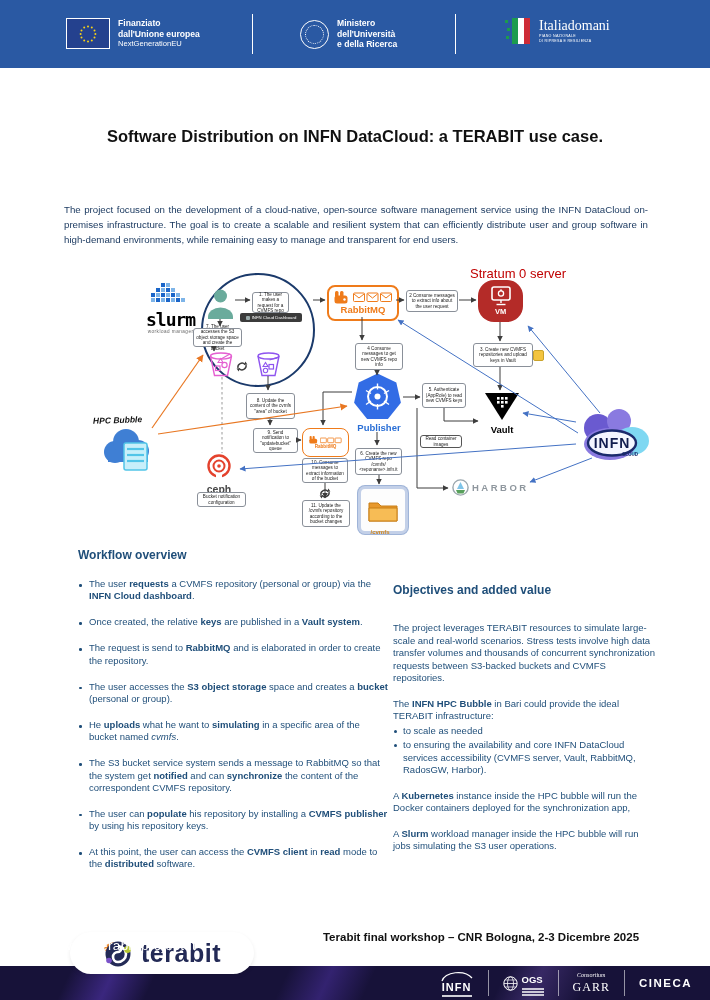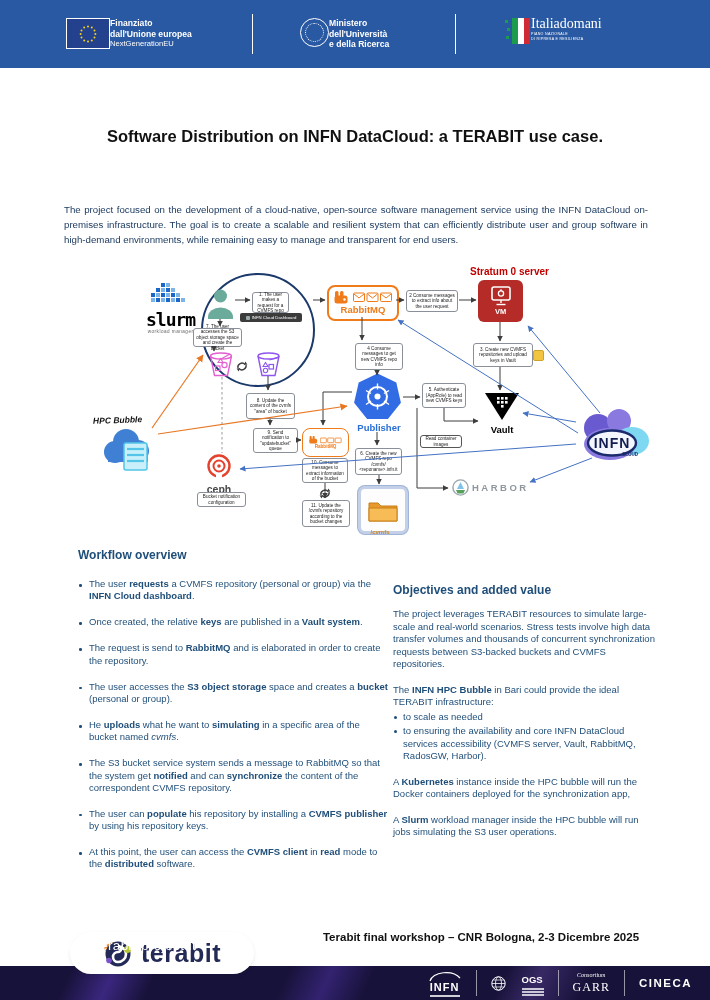--- a/index.html
+++ b/index.html
@@ -1,21 +1,21 @@
 <!DOCTYPE html>
 <html><head>
 <meta charset="utf-8">
 <style>
   html,body{margin:0;padding:0;background:#fff;}
   .page{position:relative;width:710px;height:1000px;background:#fff;overflow:hidden;
         font-family:"Liberation Sans",sans-serif;}
 
   
   .topbar{position:absolute;left:0;top:0;width:710px;height:68px;background:#2a59a3;}
-  .logo-group{position:absolute;display:flex;align-items:flex-start;gap:0;color:#fff;}
+  .logo-group{position:absolute;display:flex;align-items:center;gap:8px;color:#fff;}
   .divider{position:absolute;top:14px;width:1px;height:40px;background:#fff;}
   .eu-flag{width:42px;height:29px;background:#24418e;border:1.5px solid #fff;
            display:flex;align-items:center;justify-content:center;}
   .hdr-l1{font-size:8.6px;font-weight:bold;line-height:1.25;}
   .hdr-l3{font-size:7.6px;line-height:1.35;}
   .emblem{width:27px;height:27px;border:1.6px solid #fff;border-radius:50%;
           display:flex;align-items:center;justify-content:center;}
   .emblem-inner{width:17px;height:17px;border:1px dotted #fff;border-radius:50%;}
   .ita-flag{position:relative;width:26px;height:30px;}
   .ita-flag i{position:absolute;top:2px;width:6px;height:26px;}
@@ -38,34 +38,34 @@
         font-size:4.6px;line-height:1.2;color:#222;display:flex;align-items:center;
         justify-content:center;text-align:center;padding:1px 2px;box-sizing:border-box;}
   .big-circle{position:absolute;left:201px;top:15px;width:110px;height:110px;border:2px solid #1b3a6b;
               border-radius:50%;z-index:1;}
   .dash-label{position:absolute;z-index:4;background:#3b3b3b;color:#fff;border-radius:2px;
               font-size:4.3px;display:flex;align-items:center;justify-content:center;gap:2px;}
   .dash-label b{display:inline-block;width:4px;height:4px;background:#9aa;border-radius:1px;}
   .rabbit-box{position:absolute;background:#fff;border:2px solid #ef7b1a;border-radius:8px;
               display:flex;flex-direction:column;align-items:center;justify-content:center;z-index:3;}
   .rabbit-box .rname{color:#ef7b1a;font-weight:bold;}
-  .vm-box{position:absolute;background:#b42b28;border-radius:6px;display:flex;flex-direction:column;
+  .vm-box{position:absolute;background:#b42b28;border-radius:16px;display:flex;flex-direction:column;
           align-items:center;justify-content:center;color:#fff;z-index:3;}
   .lab{position:absolute;z-index:4;}
   .slurm-name{font-family:"DejaVu Sans Mono",monospace;font-weight:bold;font-size:18px;
               letter-spacing:-1px;color:#000;line-height:1;}
   .slurm-sub{font-size:4.6px;color:#666;letter-spacing:.5px;}
   .harbor-row{display:flex;align-items:center;gap:3px;}
   .harbor-txt{font-size:9.5px;letter-spacing:2.5px;color:#8f979e;font-weight:600;}
   .cvmfs-frame{position:absolute;background:#fdfdfd;border:3px solid #c3d0e8;border-radius:7px;
                box-shadow:0 0 0 1px #9fb4d8;display:flex;align-items:center;justify-content:center;z-index:3;}
   .cvmfs-lab{color:#d0861c;font-weight:bold;font-size:6px;text-align:center;}
   .hpc-lab{font-size:8.5px;font-weight:bold;font-style:italic;color:#111;transform:rotate(-2deg);}
   .publisher-lab{color:#2a6fd6;font-weight:bold;font-size:9.5px;}
-  .stratum-lab{color:#c00000;font-weight:bold;font-size:10px;}
+  .stratum-lab{color:#c00000;font-weight:normal;font-size:13px;}
   .vault-lab{color:#000;font-weight:bold;font-size:9.5px;text-align:center;line-height:1;}
   .ceph-lab{color:#474747;font-weight:bold;font-size:10.5px;text-align:center;line-height:1;}
 
   
   .col-head{font-size:12px;font-weight:bold;color:#1f4e79;margin:0 0 16px 0;}
   .wf{position:absolute;left:78px;top:548px;width:312px;color:#1f4e79;}
   .wf ul,.obj ul{list-style:none;margin:0;padding:0;}
   .wf li{position:relative;padding-left:11px;margin-bottom:14px;font-size:9.5px;line-height:1.28;}
   .wf li::before{content:"";position:absolute;left:1px;top:6px;width:2.6px;height:2.6px;
                  background:#1f4e79;border-radius:50%;}
@@ -90,21 +90,21 @@
                 gap:8px;box-shadow:0 2px 4px rgba(0,0,0,.08);}
   .terabit-word{font-size:25px;color:#232a56;font-weight:600;letter-spacing:.5px;}
   .site-url{position:absolute;left:62px;top:938px;z-index:6;color:#fff;font-size:13.5px;
             font-weight:500;letter-spacing:.4px;}
   .partners{position:absolute;right:18px;top:966px;height:34px;display:flex;align-items:center;
             gap:14px;z-index:6;color:#fff;}
   .psep{width:1px;height:26px;background:rgba(255,255,255,.55);}
   .p-infn{display:flex;flex-direction:column;align-items:center;line-height:1;}
   .p-infn .t{font-size:11px;font-weight:bold;letter-spacing:1px;}
   .p-infn .u{margin-top:2px;width:30px;height:2px;background:rgba(255,255,255,.8);}
-  .p-ogs{display:flex;align-items:center;gap:16px;}
+  .p-ogs{display:flex;align-items:center;gap:4px;}
   .p-ogs .t{font-size:9.5px;font-weight:bold;}
   .p-ogs .lines i{display:block;width:22px;height:1.5px;background:rgba(255,255,255,.75);margin:1.5px 0;}
   .p-garr{font-family:"Liberation Serif",serif;text-align:center;line-height:1;}
   .p-garr .c{font-size:6px;font-style:italic;display:block;}
   .p-garr .g{font-size:12px;letter-spacing:1px;}
   .p-cineca{font-size:11.5px;font-weight:bold;letter-spacing:1.5px;}
 </style>
 </head>
 <body>
 
@@ -471,21 +471,21 @@
       <li>The request is send to <b>RabbitMQ</b> and is elaborated in order to create the repository.</li>
       <li>The user accesses the <b>S3 object storage</b> space and creates a <b>bucket</b> (personal or group).</li>
       <li>He <b>uploads</b> what he want to <b>simulating</b> in a specific area of the bucket named <i>cvmfs</i>.</li>
       <li>The S3 bucket service system sends a message to RabbitMQ so that the system get <b>notified</b> and can <b>synchronize</b> the content of the correspondent CVMFS repository.</li>
       <li>The user can <b>populate</b> his repository by installing a <b>CVMFS publisher</b> by using his repository keys.</li>
       <li>At this point, the user can access the <b>CVMFS client</b> in <b>read</b> mode to the <b>distributed</b> software.</li>
     </ul>
   </section>
 
   <section class="obj">
-    <h3 class="col-head" style="margin-bottom:11px;">Objectives and added value</h3>
+    <h3 class="col-head" style="margin-bottom:25px;">Objectives and added value</h3>
     <p>The project leverages TERABIT resources to simulate large-scale and real-world scenarios. Stress tests involve high data transfer volumes and thousands of concurrent synchronization requests between S3-backed buckets and CVMFS repositories.</p>
     <p style="margin-bottom:2px;">The <b>INFN HPC Bubble</b> in Bari could provide the ideal TERABIT infrastructure:</p>
     <ul>
       <li>to scale as needed</li>
       <li>to ensuring the availability and core INFN DataCloud services accessibility (CVMFS server, Vault, RabbitMQ, RadosGW, Harbor).</li>
     </ul>
     <p>A <b>Kubernetes</b> instance inside the HPC bubble will run the Docker containers deployed for the synchronization app,</p>
     <p>A <b>Slurm</b> workload manager inside the HPC bubble will run jobs simulating the S3 user operations.</p>
   </section>
 

